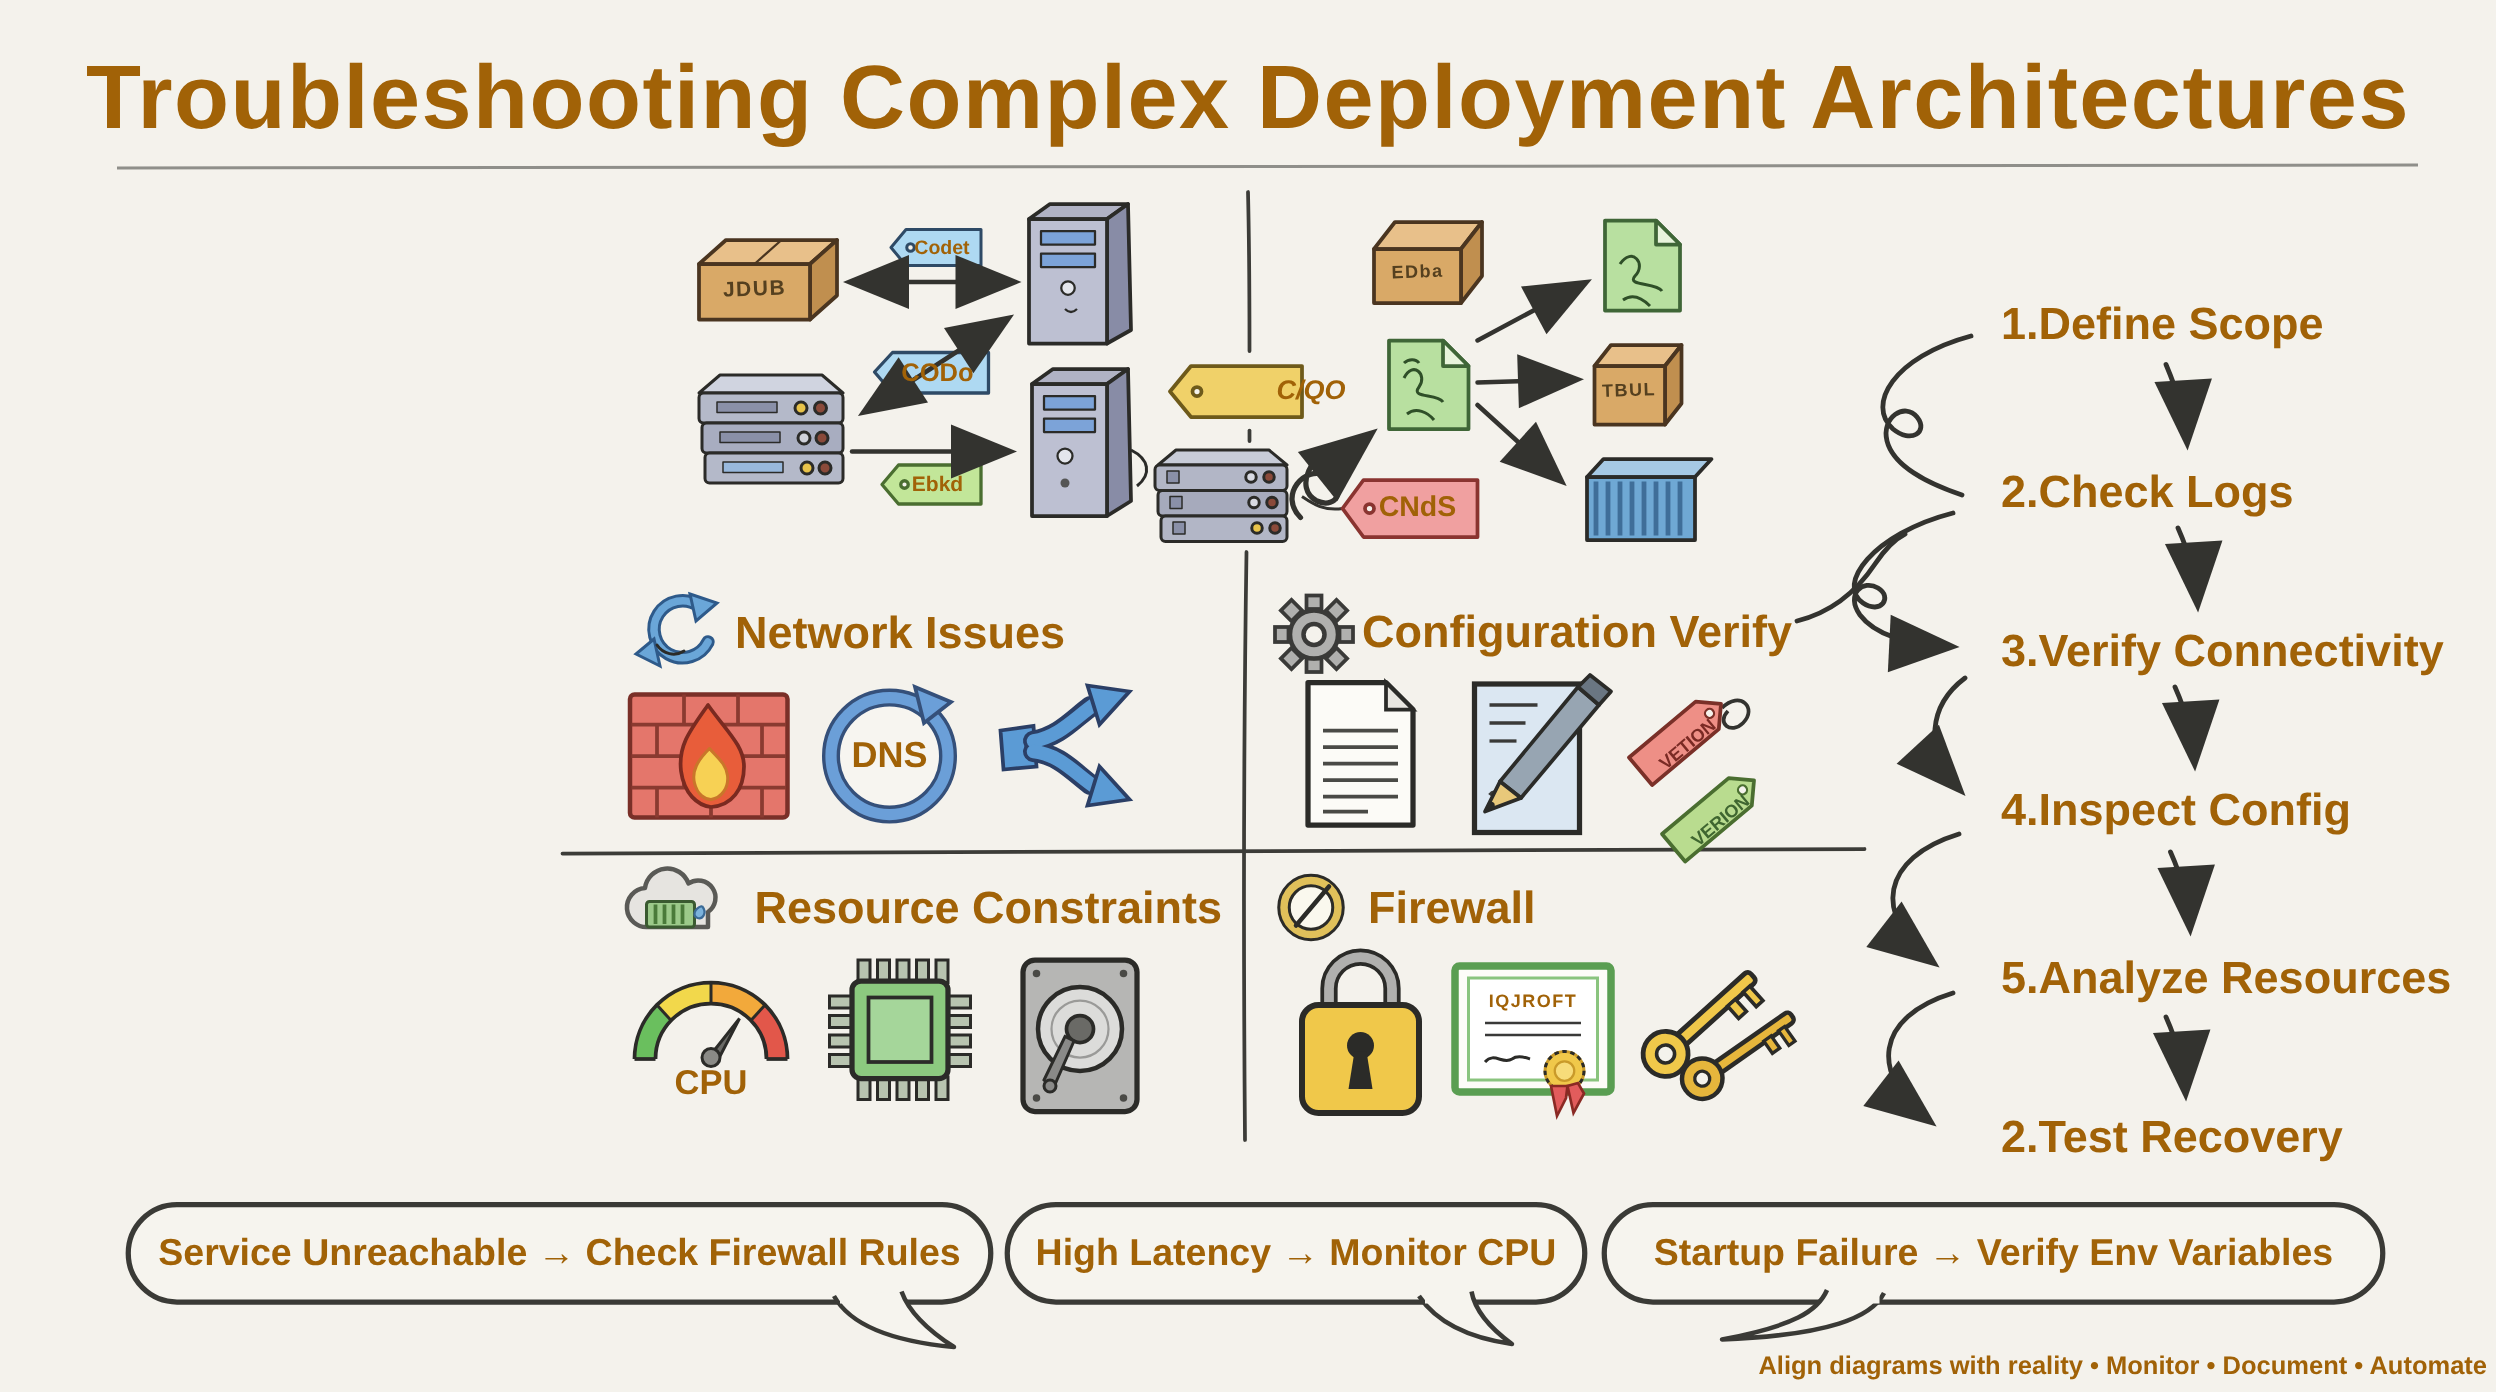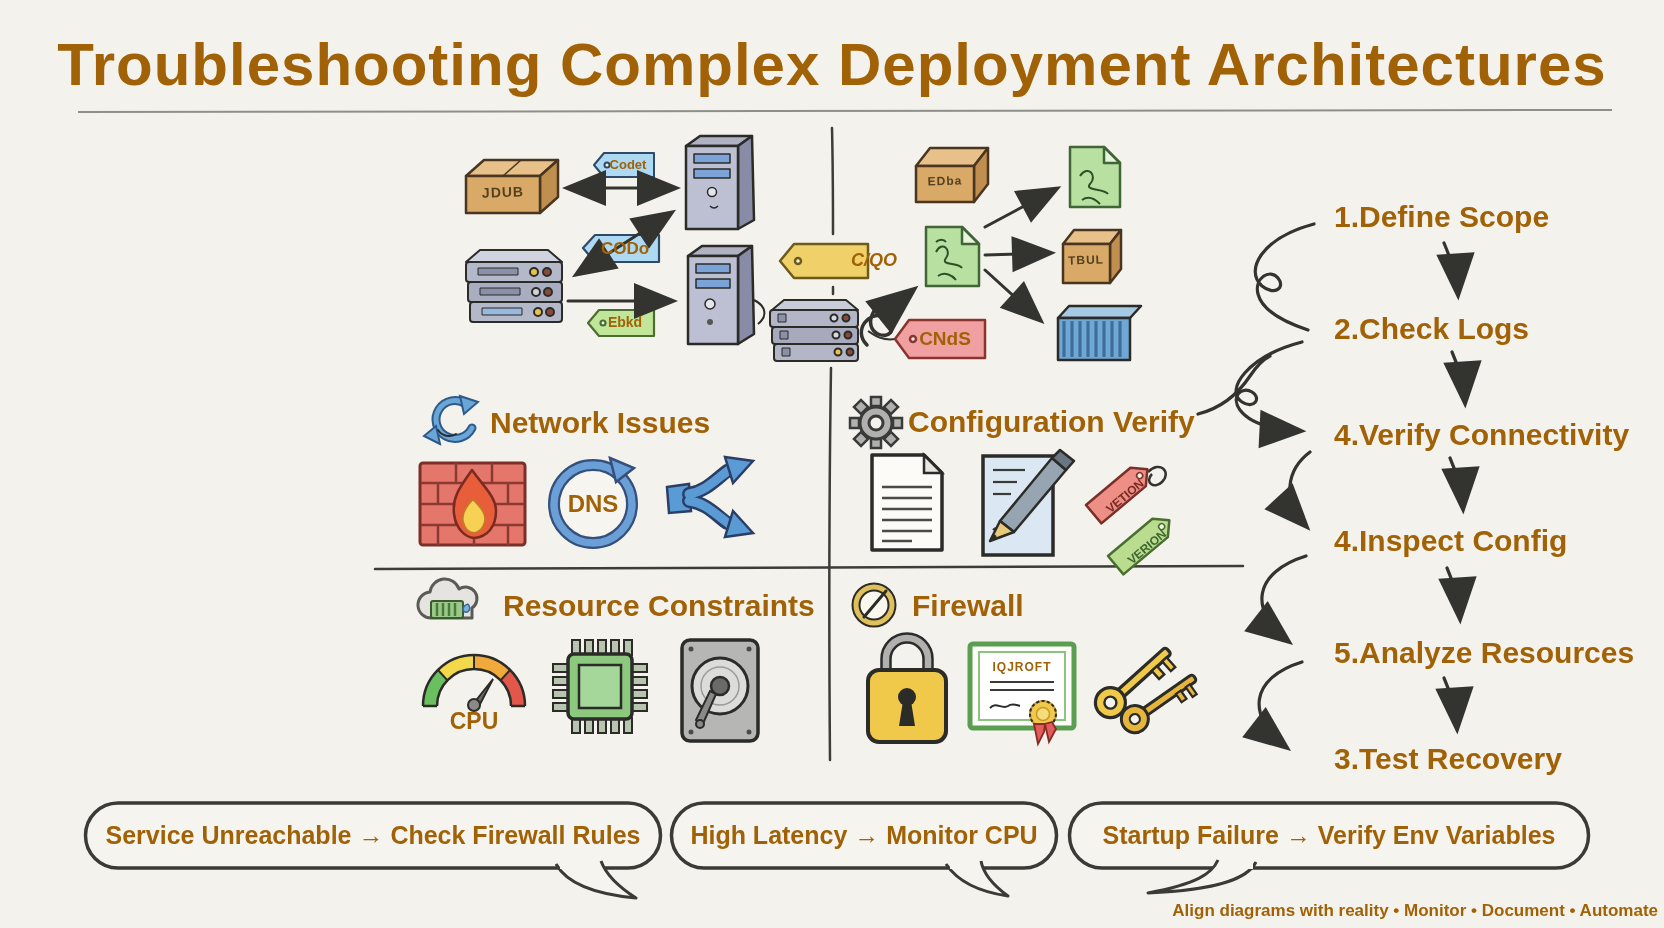--- a/index.html
+++ b/index.html
@@ -441,23 +441,23 @@
   <div class="txt qhead" style="left:912px;top:589px;">Firewall</div>
 
   <div class="txt tagtxt" style="left:566px;top:490px;width:54px;font-size:24px;">DNS</div>
   <div class="txt tagtxt" style="left:444px;top:708px;width:60px;font-size:23px;">CPU</div>
   <div class="txt tagtxt" style="left:986px;top:660px;width:72px;font-size:12px;letter-spacing:1px;">IQJROFT</div>
   <div class="txt tagtxt" style="left:1093px;top:489px;width:64px;font-size:12px;transform:rotate(-40deg);color:#7a2a24;">VETION</div>
   <div class="txt tagtxt" style="left:1115px;top:540px;width:64px;font-size:12px;transform:rotate(-40deg);color:#3f6630;">VERION</div>
 
   <div class="txt step" style="top:200px;">1.Define Scope</div>
   <div class="txt step" style="top:312px;">2.Check Logs</div>
-  <div class="txt step" style="top:418px;">4.Verify Connectivity</div>
+  <div class="txt step" style="top:418px;">3.Verify Connectivity</div>
   <div class="txt step" style="top:524px;">4.Inspect Config</div>
   <div class="txt step" style="top:636px;">5.Analyze Resources</div>
-  <div class="txt step" style="top:742px;">3.Test Recovery</div>
+  <div class="txt step" style="top:742px;">2.Test Recovery</div>
 
   <div class="txt bubble-txt" style="left:86px;top:803px;width:574px;">Service Unreachable → Check Firewall Rules</div>
   <div class="txt bubble-txt" style="left:672px;top:803px;width:384px;">High Latency → Monitor CPU</div>
   <div class="txt bubble-txt" style="left:1070px;top:803px;width:518px;">Startup Failure → Verify Env Variables</div>
 
   <div class="txt footer">Align diagrams with reality • Monitor • Document • Automate</div>
 </div>
 
 </body></html>

